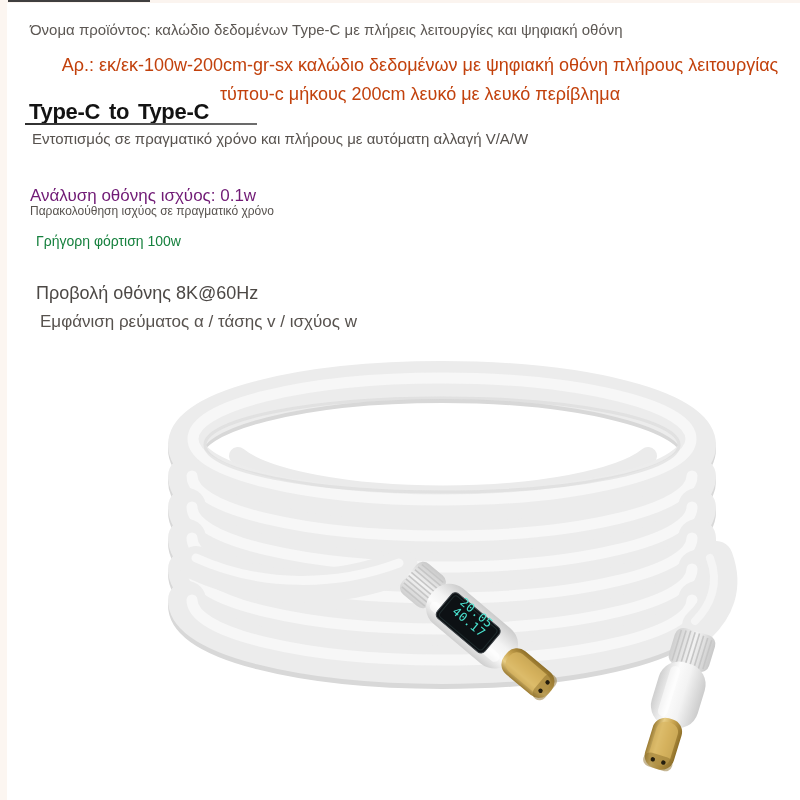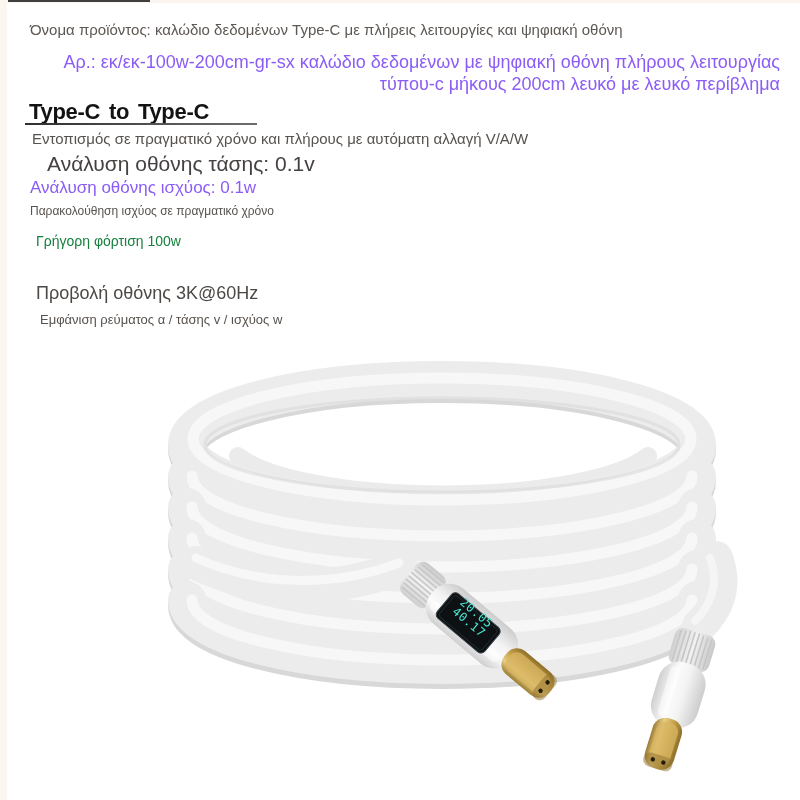--- a/index.html
+++ b/index.html
@@ -6,35 +6,35 @@
   html,body { width:800px; height:800px; overflow:hidden; background:#ffffff;
               font-family:"Liberation Sans", sans-serif; }
   .stage { position:absolute; left:0; top:0; width:800px; height:768px; background:#ffffff; }
 
   .edge-top    { position:absolute; left:0; top:0; width:800px; height:3px; background:#fbf4ef; }
   .edge-left   { position:absolute; left:0; top:0; width:7px; height:800px; background:#fcf6f1; }
   .edge-darkline { position:absolute; left:8px; top:0; width:142px; height:2px; background:#3f3f3f; }
 
   .txt { position:absolute; white-space:nowrap; }
   .product-name { left:30px; top:21px;  font-size:15px;   color:#5d5854; }
-  .product-code { left:60px; top:51px;  width:720px; white-space:normal; text-align:right;
-                  font-size:18px; line-height:22px; color:#8b5cf6; }
+  .product-code { left:60px; top:51px;  width:720px; white-space:normal; text-align:center;
+                  font-size:18px; line-height:29px; color:#c2410c; }
   .heading      { left:29px; top:99px;  font-size:22px; font-weight:bold; color:#131313;
                   word-spacing:3px; letter-spacing:-0.3px; }
   .heading-underline { position:absolute; left:25px; top:123px; width:232px; height:2px;
                   background:linear-gradient(to right,#2f2f2f,#6e6e6e); }
 
   .f0 { left:32px; top:130px; font-size:15px;   color:#57524e; }
   .f1 { left:47px; top:152px; font-size:21px;   color:#454140; }
-  .f2 { left:30px; top:178px; font-size:17px;   color:#8b5cf6; }
+  .f2 { left:30px; top:186px; font-size:17px;   color:#701a75; }
   .f3 { left:30px; top:204px; font-size:12px;   color:#57524e; }
   .f4 { left:36px; top:233px; font-size:14px;   color:#15803d; }
   .f5 { left:52px; top:254px; font-size:21.5px; color:#454140; }
   .f6 { left:36px; top:283px; font-size:18px;   color:#4c4845; }
-  .f7 { left:40px; top:312px; font-size:13px; color:#57524e; }
+  .f7 { left:40px; top:312px; font-size:17px; color:#57524e; }
 
   .cable-art { position:absolute; left:0; top:320px; width:800px; height:480px; }
 
   .sh   { stroke:#d8d8d8; stroke-width:38; fill:none; stroke-linecap:round; }
   .base { stroke:#ececec; stroke-width:38; fill:none; stroke-linecap:round; }
   .hi   { stroke:#f7f7f7; stroke-width:11; fill:none; stroke-linecap:round; }
   .inner1 { stroke:#e3e3e3; stroke-width:24; fill:none; stroke-linecap:round; }
   .inner2 { stroke:#ebebeb; stroke-width:18; fill:none; stroke-linecap:round; }
   .rib  { stroke:#c6c6c6; stroke-width:1.6; }
   .digits { font-family:"DejaVu Sans Mono", monospace; font-size:12px; fill:#4ae6d2;
@@ -48,25 +48,24 @@
   <div class="edge-top"></div>
   <div class="edge-left"></div>
   <div class="edge-darkline"></div>
 
   <div class="txt product-name">Όνομα προϊόντος: καλώδιο δεδομένων Type-C με πλήρεις λειτουργίες και ψηφιακή οθόνη</div>
   <div class="txt product-code">Αρ.: εκ/εκ-100w-200cm-gr-sx καλώδιο δεδομένων με ψηφιακή οθόνη πλήρους λειτουργίας τύπου-c μήκους 200cm λευκό με λευκό περίβλημα</div>
   <div class="txt heading">Type-C to Type-C</div>
   <div class="heading-underline"></div>
 
   <div class="txt f0">Εντοπισμός σε πραγματικό χρόνο και πλήρους με αυτόματη αλλαγή V/A/W</div>
-  <div class="txt f1">Ανάλυση οθόνης τάσης: 0.1v</div>
   <div class="txt f2">Ανάλυση οθόνης ισχύος: 0.1w</div>
   <div class="txt f3">Παρακολούθηση ισχύος σε πραγματικό χρόνο</div>
   <div class="txt f4">Γρήγορη φόρτιση 100w</div>
-  <div class="txt f6">Προβολή οθόνης 3K@60Hz</div>
+  <div class="txt f6">Προβολή οθόνης 8K@60Hz</div>
   <div class="txt f7">Εμφάνιση ρεύματος α / τάσης v / ισχύος w</div>
 
   <svg class="cable-art" viewBox="0 0 800 480">
     <defs>
       <linearGradient id="bodyG" x1="0" y1="0" x2="1" y2="0">
         <stop offset="0" stop-color="#cfcfcf"></stop>
         <stop offset="0.35" stop-color="#fbfbfb"></stop>
         <stop offset="0.6" stop-color="#f3f3f3"></stop>
         <stop offset="1" stop-color="#cccccc"></stop>
       </linearGradient>

